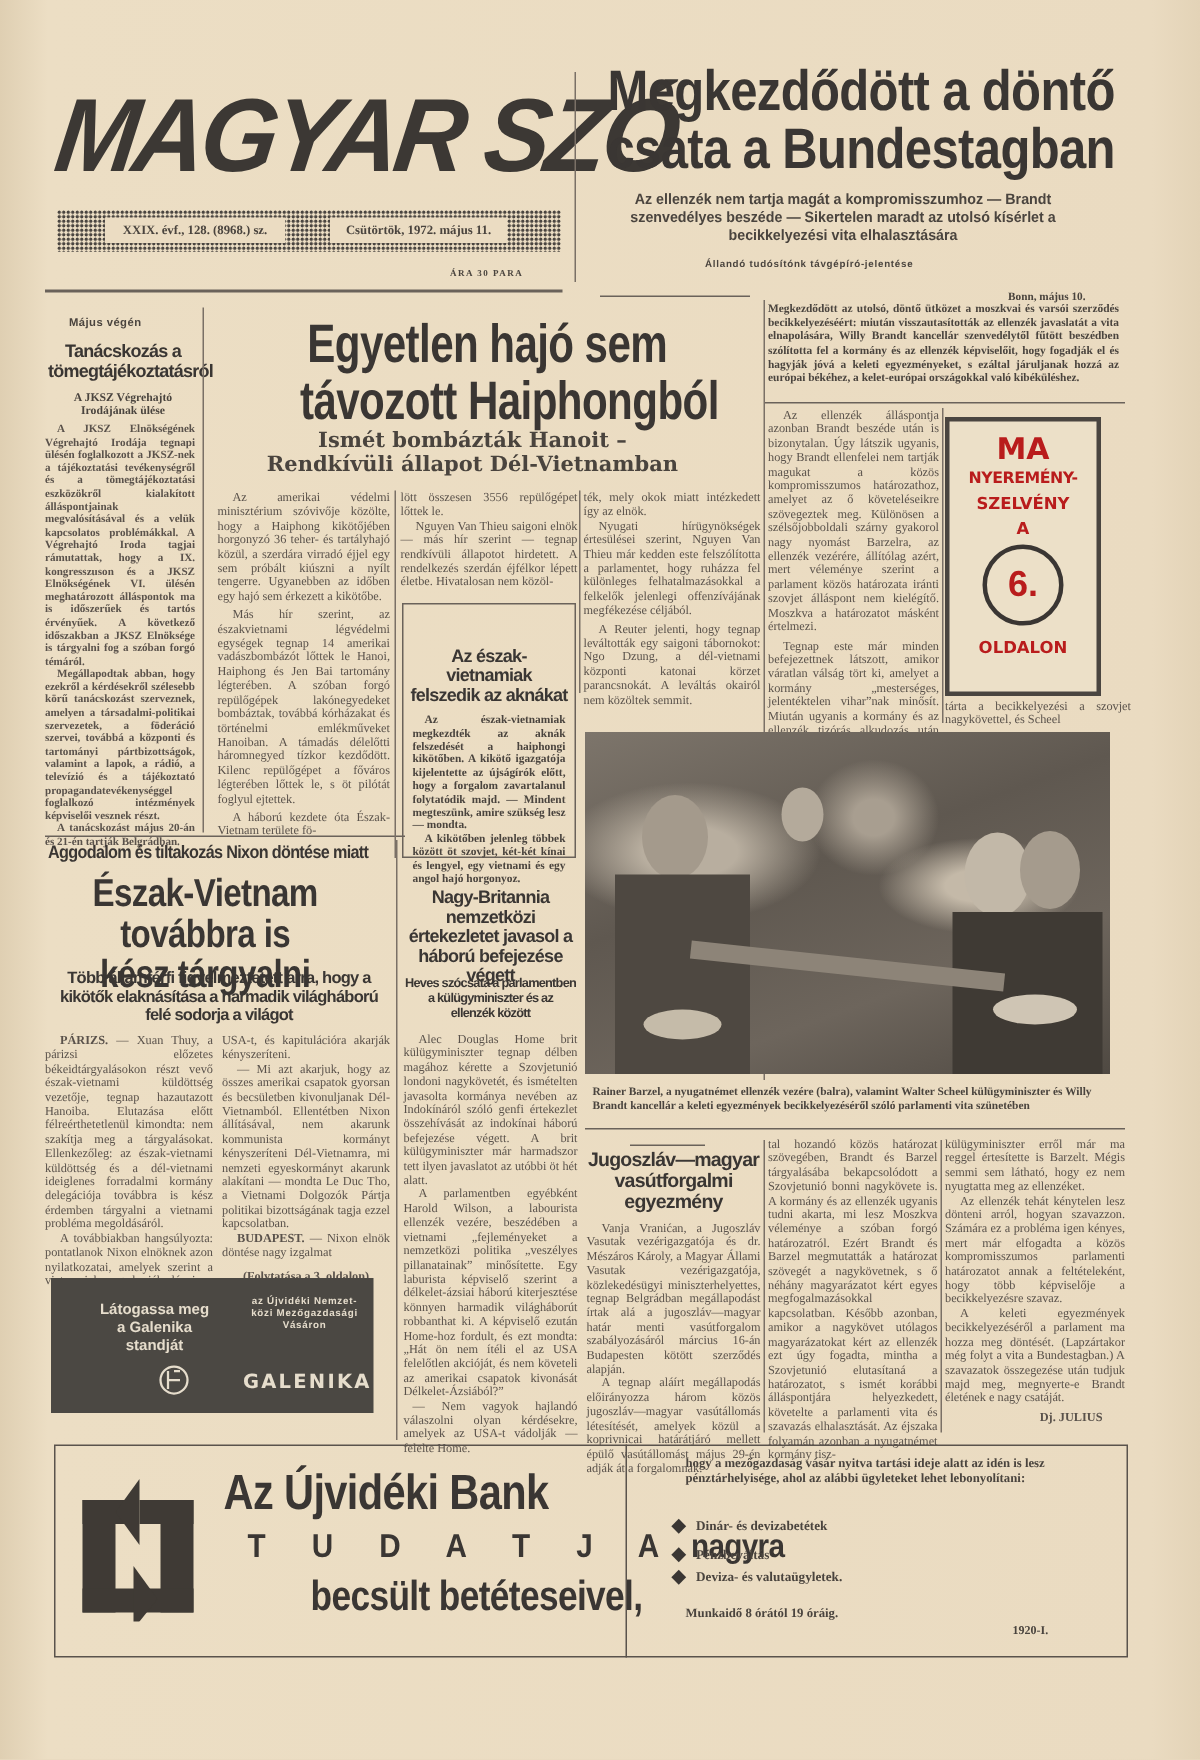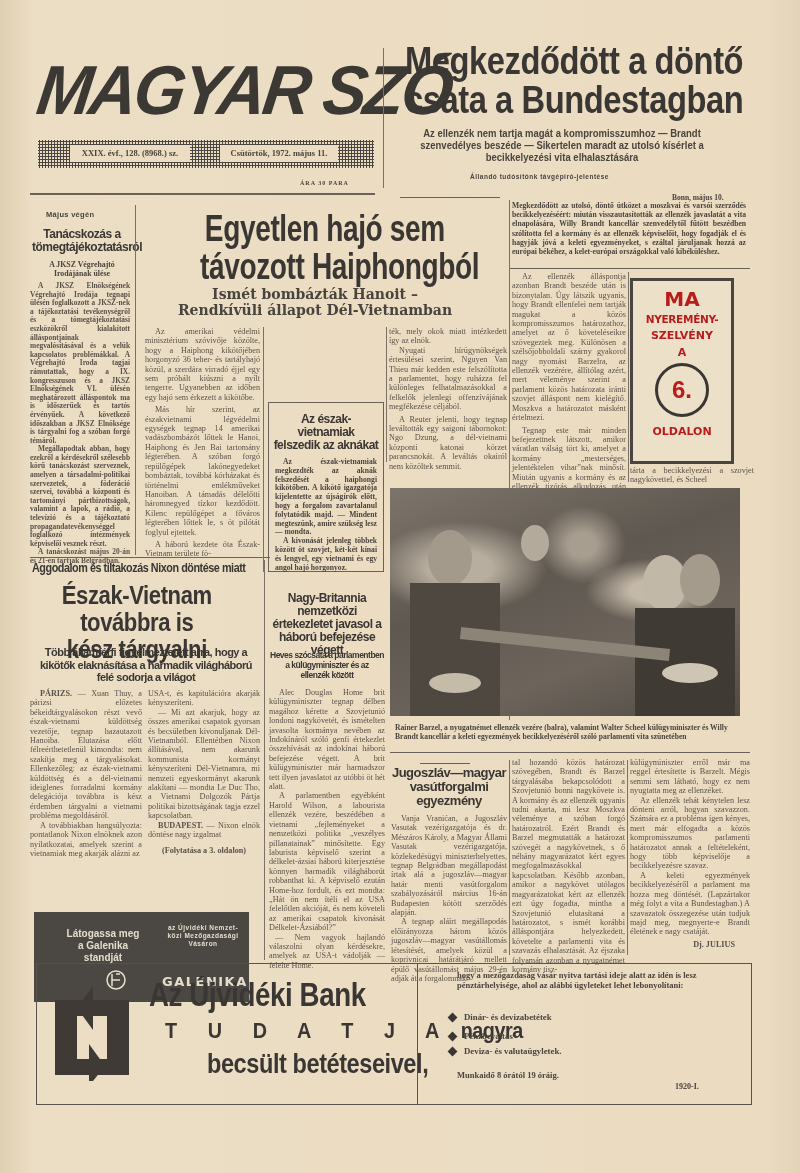--- a/index.html
+++ b/index.html
@@ -66,34 +66,38 @@
     <div>Egyetlen hajó sem</div>
     <div>távozott Haiphongból</div>
   </div>
   <div class="abs" style="left:175px;top:286px;width:280px;text-align:center;font-family:'DejaVu Serif',serif;font-weight:bold;font-size:14px;line-height:16px;color:#4a443e;">Ismét bombázták Hanoit – Rendkívüli állapot Dél-Vietnamban</div>
 
   <div class="abs body-text" style="left:145px;top:327px;width:115px;">
     <p style="text-indent:10px;">Az amerikai védelmi minisztérium szóvivője közölte, hogy a Haiphong kikötőjében horgonyzó 36 teher- és tartályhajó közül, a szerdára virradó éjjel egy sem próbált kiúszni a nyílt tengerre. Ugyanebben az időben egy hajó sem érkezett a kikötőbe.</p>
     <p style="text-indent:10px;margin-top:3px;">Más hír szerint, az északvietnami légvédelmi egységek tegnap 14 amerikai vadászbombázót lőttek le Hanoi, Haiphong és Jen Bai tartomány légterében. A szóban forgó repülőgépek lakónegyedeket bombáztak, továbbá kórházakat és történelmi emlékműveket Hanoiban. A támadás délelőtti háromnegyed tízkor kezdődött. Kilenc repülőgépet a főváros légterében lőttek le, s öt pilótát foglyul ejtettek.</p>
     <p style="text-indent:10px;margin-top:3px;">A háború kezdete óta Észak-Vietnam területe fö-</p>
   </div>
+  <div class="abs body-text" style="left:267px;top:327px;width:118px;">
+    <p>lött összesen 3556 repülőgépet lőttek le.</p>
+    <p style="text-indent:10px;">Nguyen Van Thieu saigoni elnök — más hír szerint — tegnap rendkívüli állapotot hirdetett. A rendelkezés szerdán éjfélkor lépett életbe. Hivatalosan nem közöl-</p>
+  </div>
   <div class="abs body-text" style="left:389px;top:327px;width:118px;">
     <p>ték, mely okok miatt intézkedett így az elnök.</p>
     <p style="text-indent:10px;">Nyugati hírügynökségek értesülései szerint, Nguyen Van Thieu már kedden este felszólította a parlamentet, hogy ruházza fel különleges felhatalmazásokkal a felkelők jelenlegi offenzívájának megfékezése céljából.</p>
     <p style="text-indent:10px;margin-top:3px;">A Reuter jelenti, hogy tegnap leváltották egy saigoni tábornokot: Ngo Dzung, a dél-vietnami központi katonai körzet parancsnokát. A leváltás okairól nem közöltek semmit.</p>
   </div>
   <div class="rule-v" style="left:263px;top:327px;height:245px;"></div>
   <div class="rule-v" style="left:386px;top:327px;height:135px;"></div>
   <div class="rule-v" style="left:509px;top:200px;height:520px;"></div>
 
   <div class="abs" style="left:268px;top:402px;width:116px;height:170px;border:1px solid #6a625a;">
-    <div class="cond" style="margin:10px 4px 6px;font-size:12px;line-height:13px;text-align:center;">Az észak-vietnamiak felszedik az aknákat</div>
+    <div class="cond" style="margin:28px 4px 6px;font-size:12px;line-height:13px;text-align:center;">Az észak-vietnamiak felszedik az aknákat</div>
     <div class="bold-text" style="margin:0 6px;font-size:7.6px;line-height:8.8px;">
       <p style="text-indent:8px;">Az észak-vietnamiak megkezdték az aknák felszedését a haiphongi kikötőben. A kikötő igazgatója kijelentette az újságírók előtt, hogy a forgalom zavartalanul folytatódik majd. — Mindent megteszünk, amire szükség lesz — mondta.</p>
-      <p style="text-indent:8px;">A kivonását jelenleg többek között öt szovjet, két-két kínai és lengyel, egy vietnami és egy angol hajó horgonyoz.</p>
+      <p style="text-indent:8px;">A kikötőben jelenleg többek között öt szovjet, két-két kínai és lengyel, egy vietnami és egy angol hajó horgonyoz.</p>
     </div>
   </div>
 
   <div class="abs body-text" style="left:512px;top:272px;width:114px;">
     <p style="text-indent:10px;">Az ellenzék álláspontja azonban Brandt beszéde után is bizonytalan. Úgy látszik ugyanis, hogy Brandt ellenfelei nem tartják magukat a közös kompromisszumos határozathoz, amelyet az ő követeléseikre szövegeztek meg. Különösen a szélsőjobboldali szárny gyakorol nagy nyomást Barzelra, az ellenzék vezérére, állítólag azért, mert véleménye szerint a parlament közös határozata iránti szovjet álláspont nem kielégítő. Moszkva a határozatot másként értelmezi.</p>
     <p style="text-indent:10px;margin-top:3px;">Tegnap este már minden befejezettnek látszott, amikor váratlan válság tört ki, amelyet a kormány „mesterséges, jelentéktelen vihar”nak minősít. Miután ugyanis a kormány és az ellenzék tizórás alkudozás után megállapodott a parlament ál-</p>
   </div>
   <div class="rule-v" style="left:628px;top:272px;height:210px;"></div>
 
   <div class="abs box-ad" style="left:630px;top:278px;width:104px;height:186px;">
@@ -157,21 +161,21 @@
   <div class="rule-v" style="left:264px;top:560px;height:400px;"></div>
 
   <div class="abs cond" style="left:268px;top:592px;width:118px;font-size:12px;line-height:13px;text-align:center;">Nagy-Britannia nemzetközi értekezletet javasol a háború befejezése végett</div>
   <div class="abs cond" style="left:270px;top:650px;width:114px;font-size:8.5px;line-height:10px;text-align:center;">Heves szócsata a parlamentben a külügyminiszter és az ellenzék között</div>
   <div class="abs body-text" style="left:269px;top:688px;width:116px;">
     <p style="text-indent:10px;">Alec Douglas Home brit külügyminiszter tegnap délben magához kérette a Szovjetunió londoni nagykövetét, és ismételten javasolta kormánya nevében az Indokínáról szóló genfi értekezlet összehívását az indokínai háború befejezése végett. A brit külügyminiszter már harmadszor tett ilyen javaslatot az utóbbi öt hét alatt.</p>
     <p style="text-indent:10px;">A parlamentben egyébként Harold Wilson, a labourista ellenzék vezére, beszédében a vietnami „fejleményeket a nemzetközi politika „veszélyes pillanatainak” minősítette. Egy laburista képviselő szerint a délkelet-ázsiai háború kiterjesztése könnyen harmadik világháborút robbanthat ki. A képviselő ezután Home-hoz fordult, és ezt mondta: „Hát ön nem ítéli el az USA felelőtlen akcióját, és nem követeli az amerikai csapatok kivonását Délkelet-Ázsiából?”</p>
     <p style="text-indent:6px;">— Nem vagyok hajlandó válaszolni olyan kérdésekre, amelyek az USA-t vádolják — felelte Home.</p>
   </div>
 
-  <div class="abs galenika" style="left:34px;top:912px;width:215px;height:90px;">
+  <div class="abs galenika" style="left:34px;top:852px;width:215px;height:90px;">
     <div style="position:absolute;left:26px;top:16px;font-size:10px;line-height:12px;text-align:center;width:86px;">
       <div>Látogassa meg</div>
       <div>a Galenika standját</div>
     </div>
     <div style="position:absolute;left:126px;top:12px;font-size:6.5px;line-height:8px;text-align:center;width:86px;letter-spacing:0.5px;">
       <div>az Újvidéki Nemzet-</div>
       <div>közi Mezőgazdasági</div>
       <div>Vásáron</div>
     </div>
     <svg style="position:absolute;left:70px;top:56px;" width="24" height="24">

